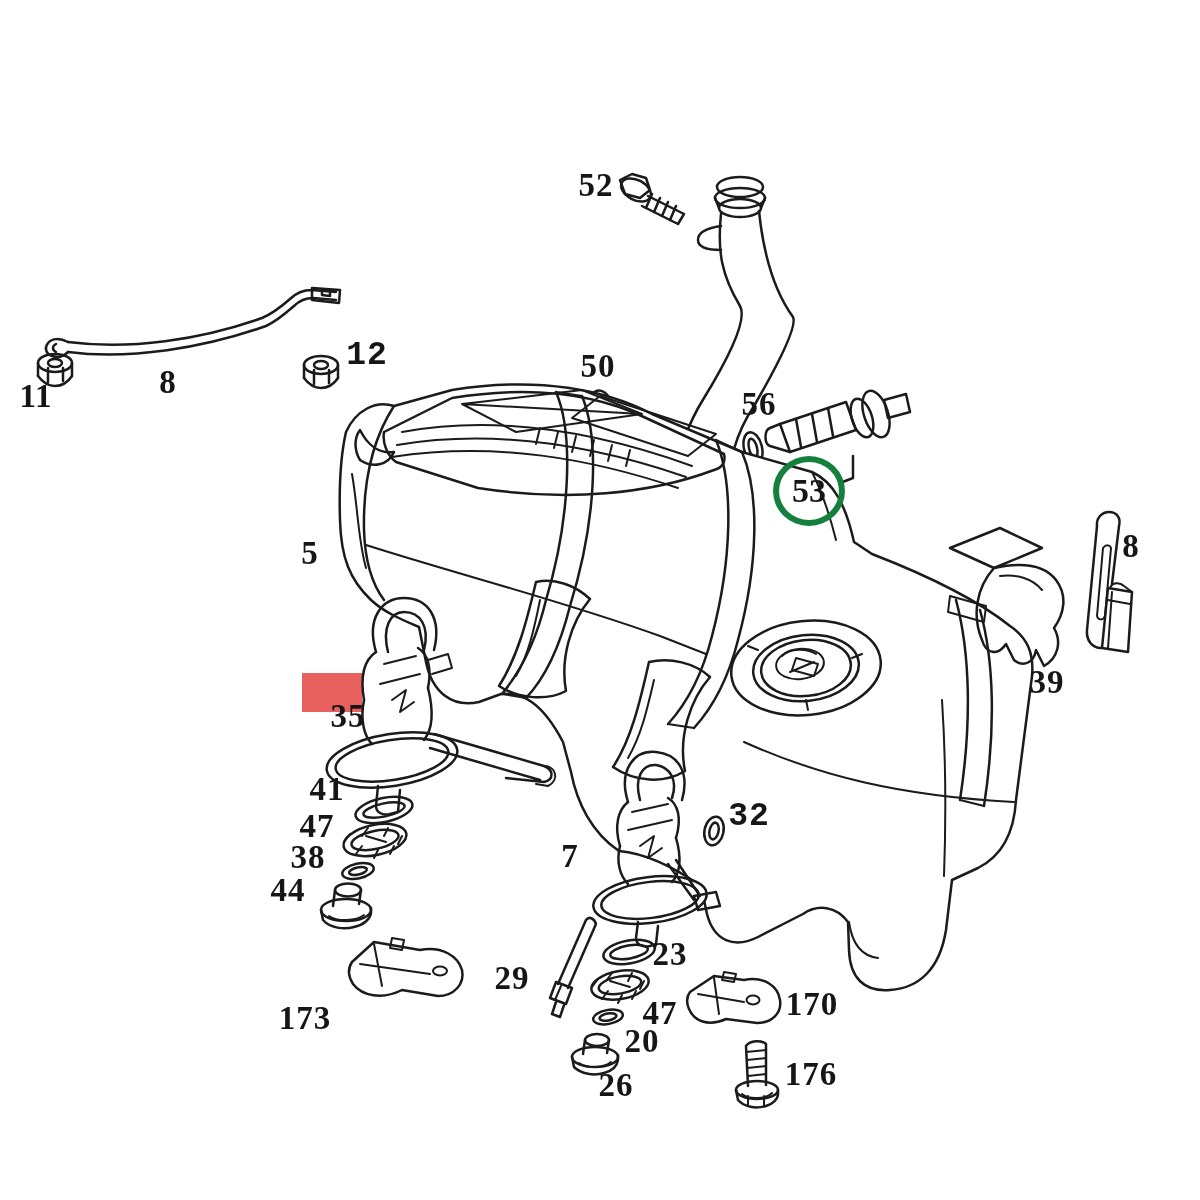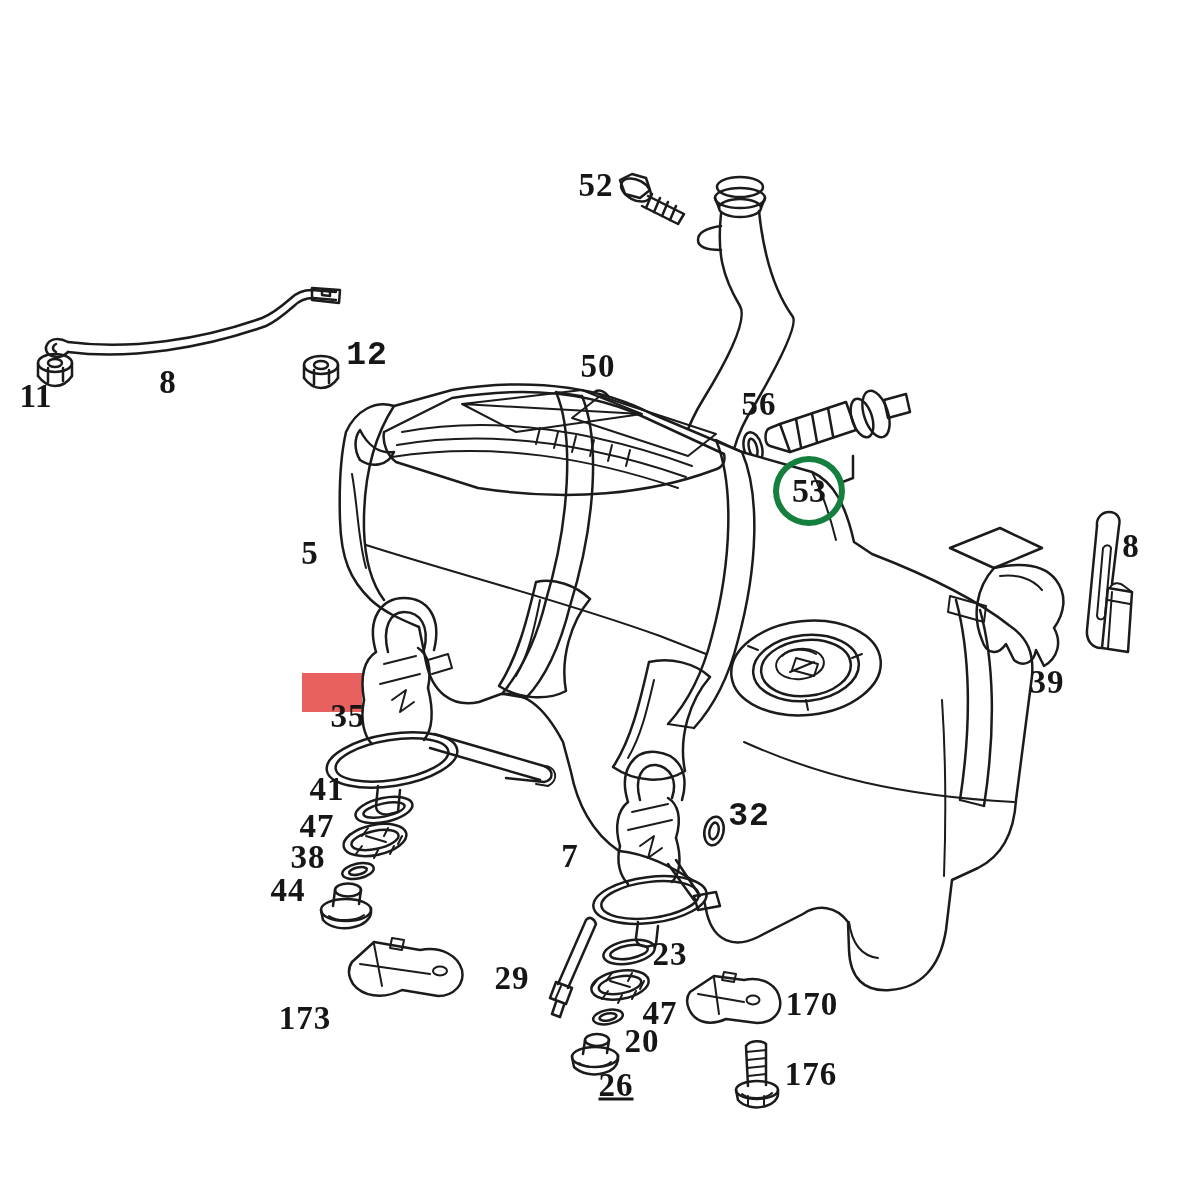--- a/index.html
+++ b/index.html
@@ -269,17 +269,17 @@
   <div class="callout" style="left:317px;top:826px;">47</div>
   <div class="callout" style="left:308px;top:857px;">38</div>
   <div class="callout" style="left:288px;top:890px;">44</div>
   <div class="callout" style="left:305px;top:971px;margin-top:47px;">173</div>
   <div class="callout" style="left:570px;top:856px;">7</div>
   <div class="callout" style="left:749px;top:816px;font-family:Liberation Mono, monospace;">32</div>
   <div class="callout" style="left:512px;top:946px;margin-top:32px;">29</div>
   <div class="callout" style="left:670px;top:954px;">23</div>
   <div class="callout" style="left:660px;top:1013px;">47</div>
   <div class="callout" style="left:642px;top:1041px;">20</div>
-  <div class="callout" style="left:616px;top:1085px;text-decoration:underline;">26</div>
+  <div class="callout" style="left:616px;top:1085px;">26</div>
   <div class="callout" style="left:812px;top:1004px;">170</div>
   <div class="callout" style="left:811px;top:1074px;">176</div>
 
 </div>
 
 </body></html>

